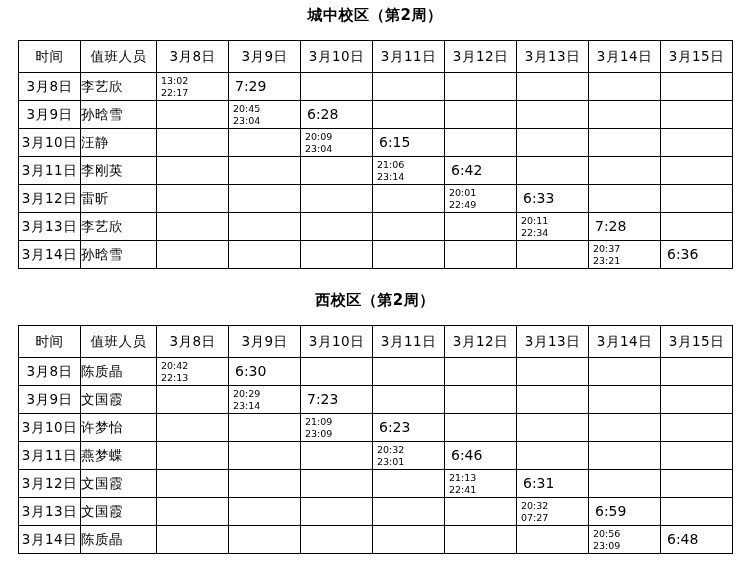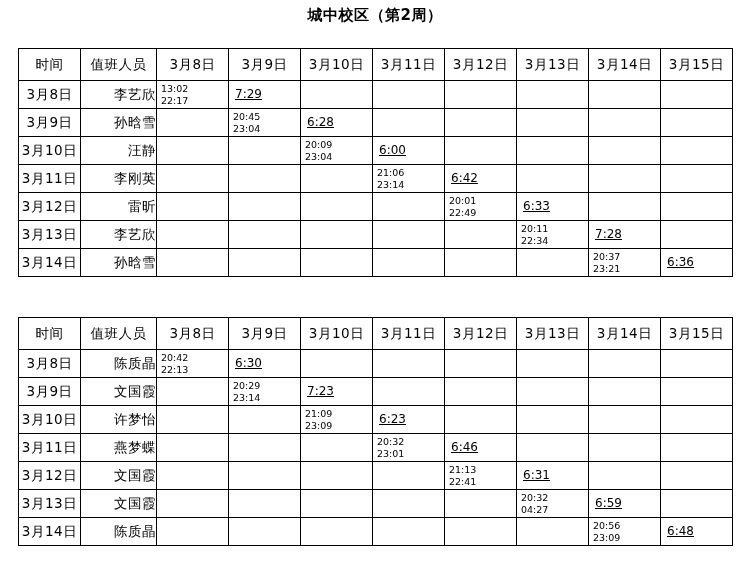--- a/index.html
+++ b/index.html
@@ -28,66 +28,65 @@
     text-align: center;
     font-weight: bold;
     font-size: 15px;
     letter-spacing: 0.5px;
     padding: 6px 0 7px 0;
   }
   table.sched {
     border-collapse: collapse;
     table-layout: fixed;
     width: 714px;
-    margin: 16px auto;
+    margin: 8px auto;
   }
   table.sched td, table.sched th {
     border: 1px solid #000000;
     padding: 0;
     vertical-align: middle;
     font-weight: normal;
   }
   .hdr-cell {
     text-align: center;
     font-size: 13.5px;
     height: 31px;
     letter-spacing: 0.5px;
   }
   .row-date {
     text-align: center;
     font-size: 13.5px;
     height: 27px;
     letter-spacing: 0.5px;
   }
   .row-person {
-    text-align: right;
+    text-align: left;
     font-size: 13.5px;
     height: 27px;
     letter-spacing: 0.5px;
   }
   .cell {
     height: 27px;
     position: relative;
   }
   .times {
     font-size: 9.5px;
     line-height: 11.5px;
     padding-left: 4px;
     color: #000000;
   }
   .times .t1, .times .t2 {
     display: block;
     white-space: nowrap;
   }
   .single {
-    font-size: 12px;
+    font-size: 14px;
     line-height: 27px;
     padding-left: 6px;
     white-space: nowrap;
-    text-decoration: underline;
   }
   .col-time { width: 62px; }
   .col-person { width: 76px; }
   .col-day { width: 72px; }
   .spacer { height: 8px; }
 </style>
 </head>
 <body>
 
 <div class="page">
@@ -165,21 +164,21 @@
             <td class="row-person">汪静</td>
             <td class="cell"></td>
             <td class="cell"></td>
             <td class="cell">
               <div class="times">
                 <span class="t1">20:09</span>
                 <span class="t2">23:04</span>
               </div>
             </td>
             <td class="cell">
-              <div class="single">6:00</div>
+              <div class="single">6:15</div>
             </td>
             <td class="cell"></td>
             <td class="cell"></td>
             <td class="cell"></td>
             <td class="cell"></td>
           </tr>
           <tr>
             <td class="row-date">3月11日</td>
             <td class="row-person">李刚英</td>
             <td class="cell"></td>
@@ -255,20 +254,21 @@
               <div class="single">6:36</div>
             </td>
           </tr>
         </tbody>
     </table>
   </div>
 
   <div class="spacer"></div>
 
   <div class="block">
+    <div class="table-title">西校区（第2周）</div>
     <table class="sched">
       <colgroup>
         <col class="col-time">
           <col class="col-person">
         <col class="col-day">
           <col class="col-day">
           <col class="col-day">
           <col class="col-day">
         <col class="col-day">
           <col class="col-day">
@@ -389,21 +389,21 @@
             <td class="row-date">3月13日</td>
             <td class="row-person">文国霞</td>
             <td class="cell"></td>
             <td class="cell"></td>
             <td class="cell"></td>
             <td class="cell"></td>
             <td class="cell"></td>
             <td class="cell">
               <div class="times">
                 <span class="t1">20:32</span>
-                <span class="t2">04:27</span>
+                <span class="t2">07:27</span>
               </div>
             </td>
             <td class="cell">
               <div class="single">6:59</div>
             </td>
             <td class="cell"></td>
           </tr>
           <tr>
             <td class="row-date">3月14日</td>
             <td class="row-person">陈质晶</td>

